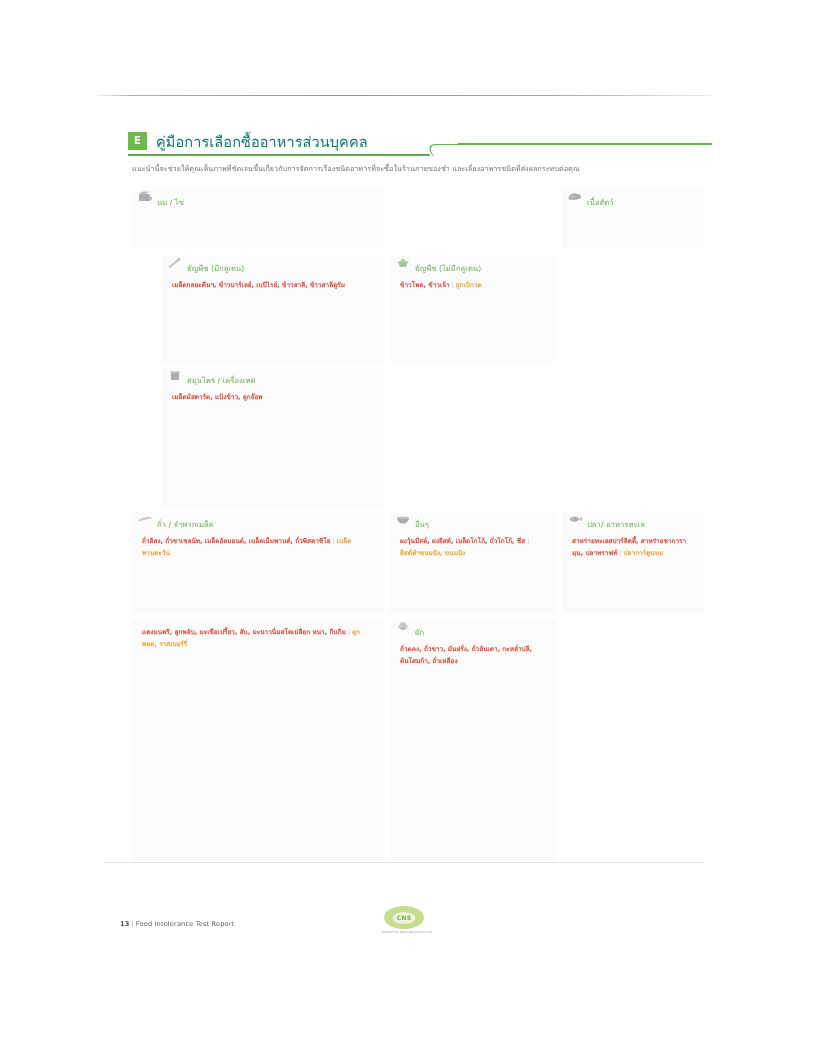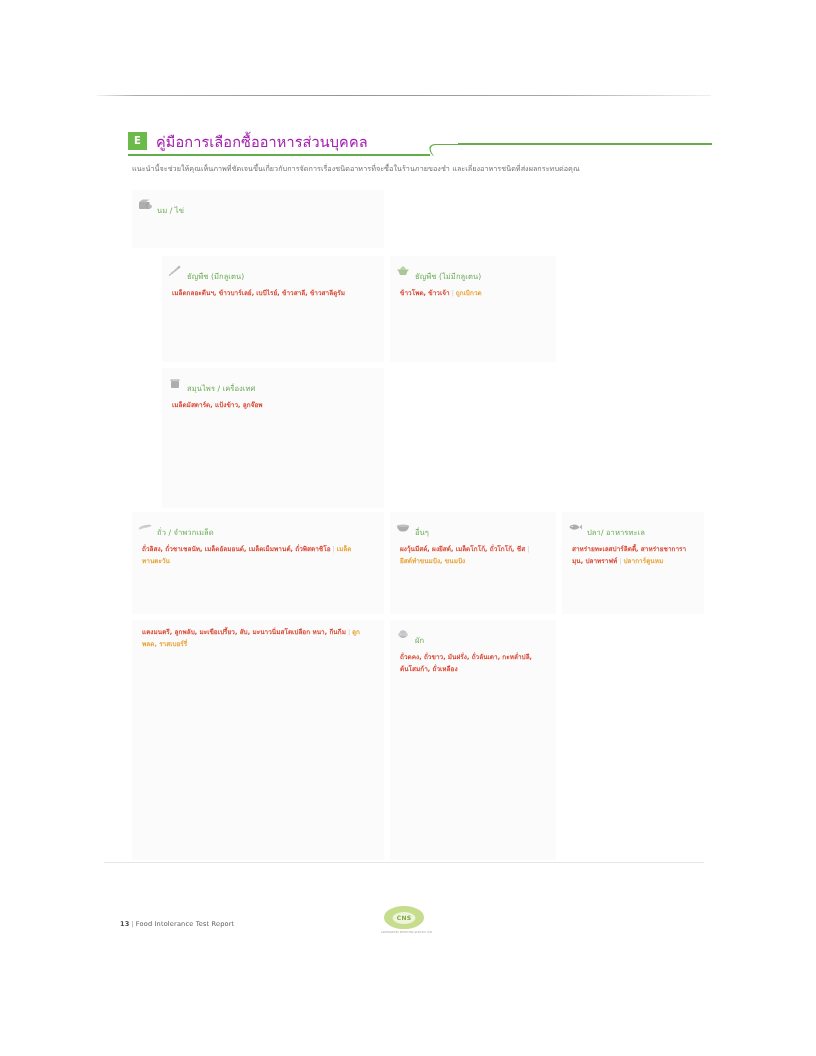--- a/index.html
+++ b/index.html
@@ -65,21 +65,21 @@
     font-weight: bold;
     line-height: 18px;
     text-align: center;
     letter-spacing: 0.2px;
   }
   .header-title {
     position: absolute;
     left: 28px;
     top: 0px;
     font-size: 14.5px;
-    color: #a21caf;
+    color: #0f766e;
     white-space: nowrap;
     letter-spacing: 0.1px;
     text-align: right;
   }
   
   .header-rule-low {
     position: absolute;
     left: 0px;
     top: 24px;
     width: 302px;
@@ -131,21 +131,21 @@
   .card {
     position: absolute;
     background: #fbfbfc;
     box-sizing: border-box;
     padding: 0;
   }
   .card-head {
     position: relative;
     height: 17px;
     padding-left: 25px;
-    margin-top: 8px;
+    margin-top: 0;
   }
   .cat-icon {
     position: absolute;
     left: 5px;
     top: 1px;
     width: 16px;
     height: 12px;
     opacity: 0.62;
   }
   .cat-icon svg { display: block; }
@@ -246,20 +246,34 @@
               <rect x="2" y="3" width="7" height="7" rx="1" fill="#7d7f83"></rect>
               <path d="M2 3 L5.5 0.6 L12.5 0.6 L9 3 Z" fill="#97999d"></path>
               <rect x="9" y="3" width="3.5" height="7" fill="#6f7175"></rect>
               <circle cx="12.8" cy="7.6" r="2.1" fill="#8a8c90"></circle>
             </svg>
         </span>
         <span class="cat-title">นม / ไข่</span>
       </div>
     </div>
 
+    <div class="card" style="left:430px; top:0px; width:142px; height:58px;">
+      <div class="card-head">
+        <span class="cat-icon">
+          <svg viewBox="0 0 16 12" width="16" height="12">
+              <path d="M1.5 7.8 C1.5 4.2 5 2 8.5 2.4 C12 2.8 14.8 4.2 14.2 6 C13.6 7.8 10 8.8 7 8.8 C4 8.8 1.5 9 1.5 7.8 Z" fill="#7d7f83"></path>
+              <ellipse cx="6" cy="5.4" rx="2.4" ry="1.5" fill="#9a9ca0"></ellipse>
+            </svg>
+        </span>
+        <span class="cat-title">เนื้อสัตว์</span>
+      </div>
+      <div class="card-body">
+        <span class="sev-high"></span>
+      </div>
+    </div>
 
     <div class="card" style="left:258px; top:66px; width:166px; height:106px;">
       <div class="card-head">
         <span class="cat-icon">
           <svg viewBox="0 0 16 12" width="16" height="12">
               <path d="M3 5 L13 5 L11 10 L5 10 Z" fill="#7aa85c"></path>
               <path d="M5 4.6 C5.6 2.4 7.6 1.4 8 1.2 C8.4 1.4 10.4 2.4 11 4.6 Z" fill="#8cbb6a"></path>
               <path d="M2.4 5 L13.6 5" stroke="#6b9a4e" stroke-width="0.9"></path>
             </svg>
         </span>

